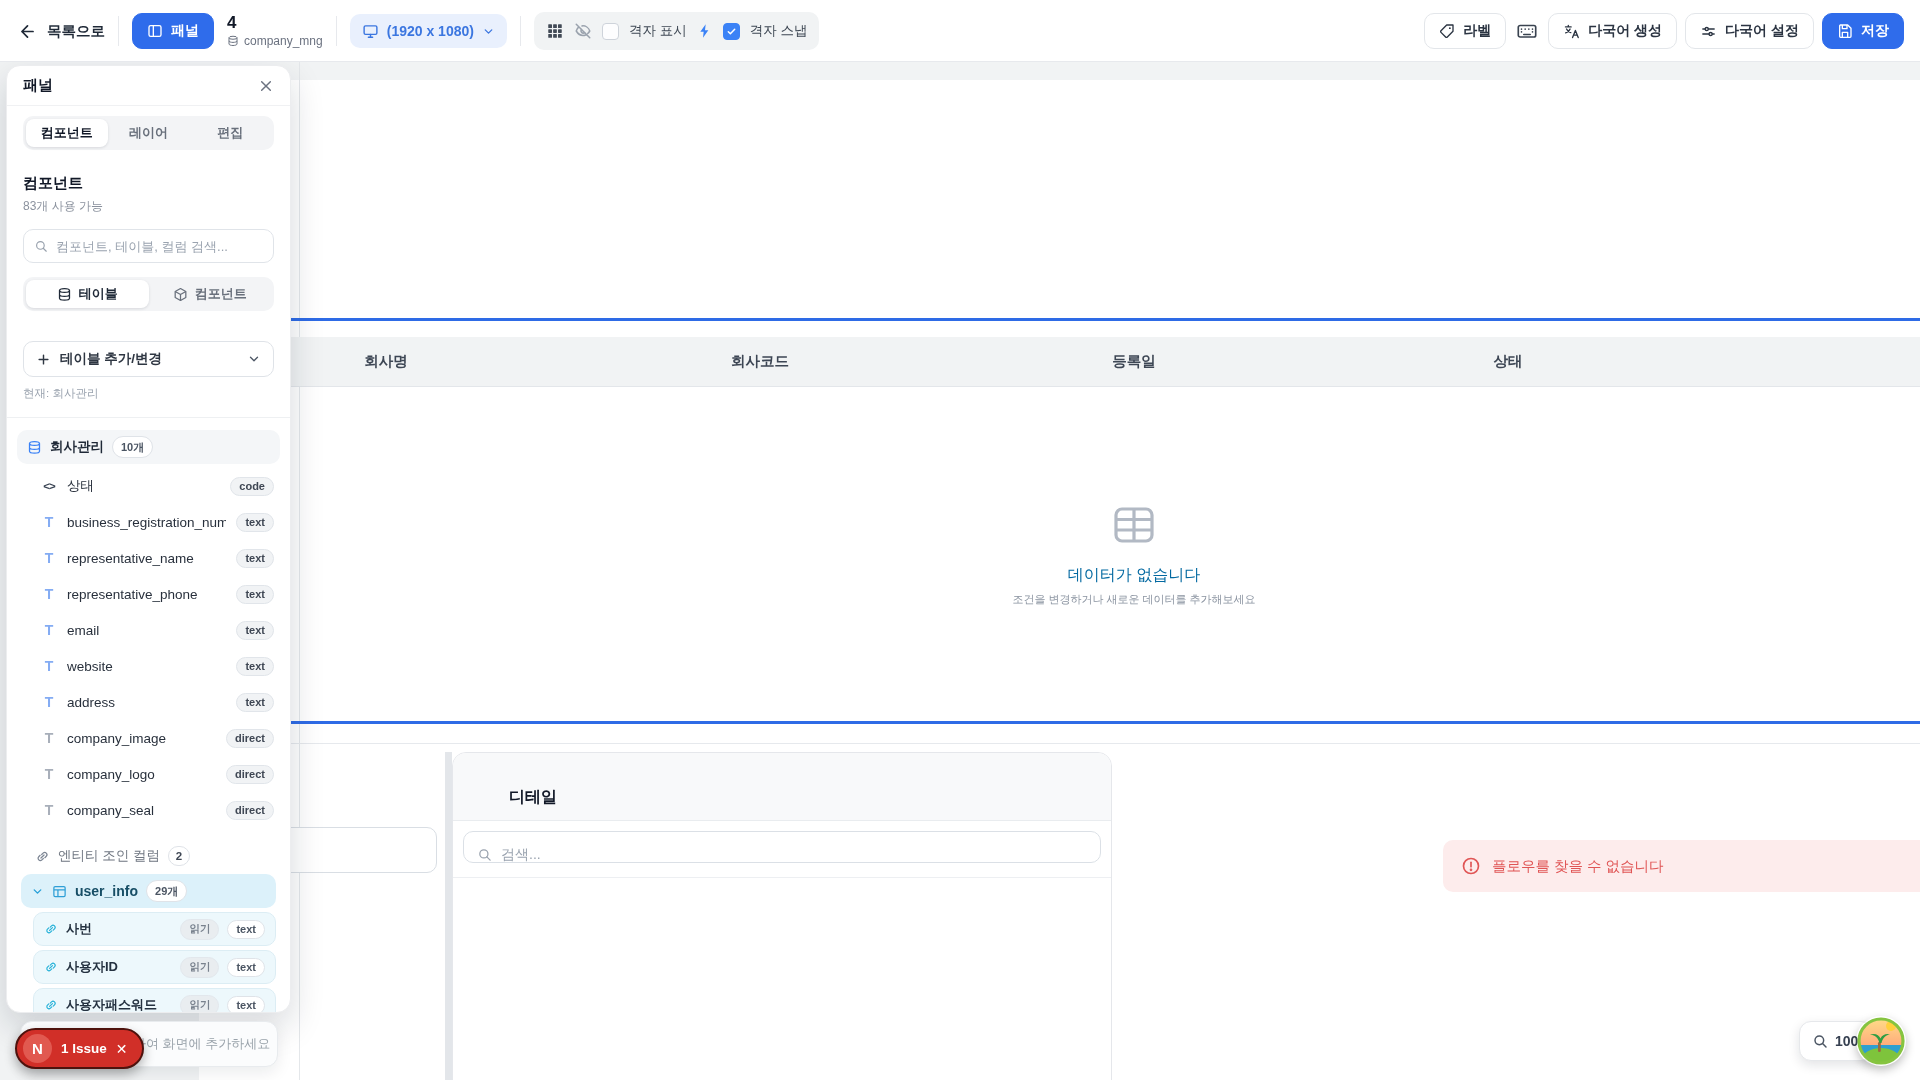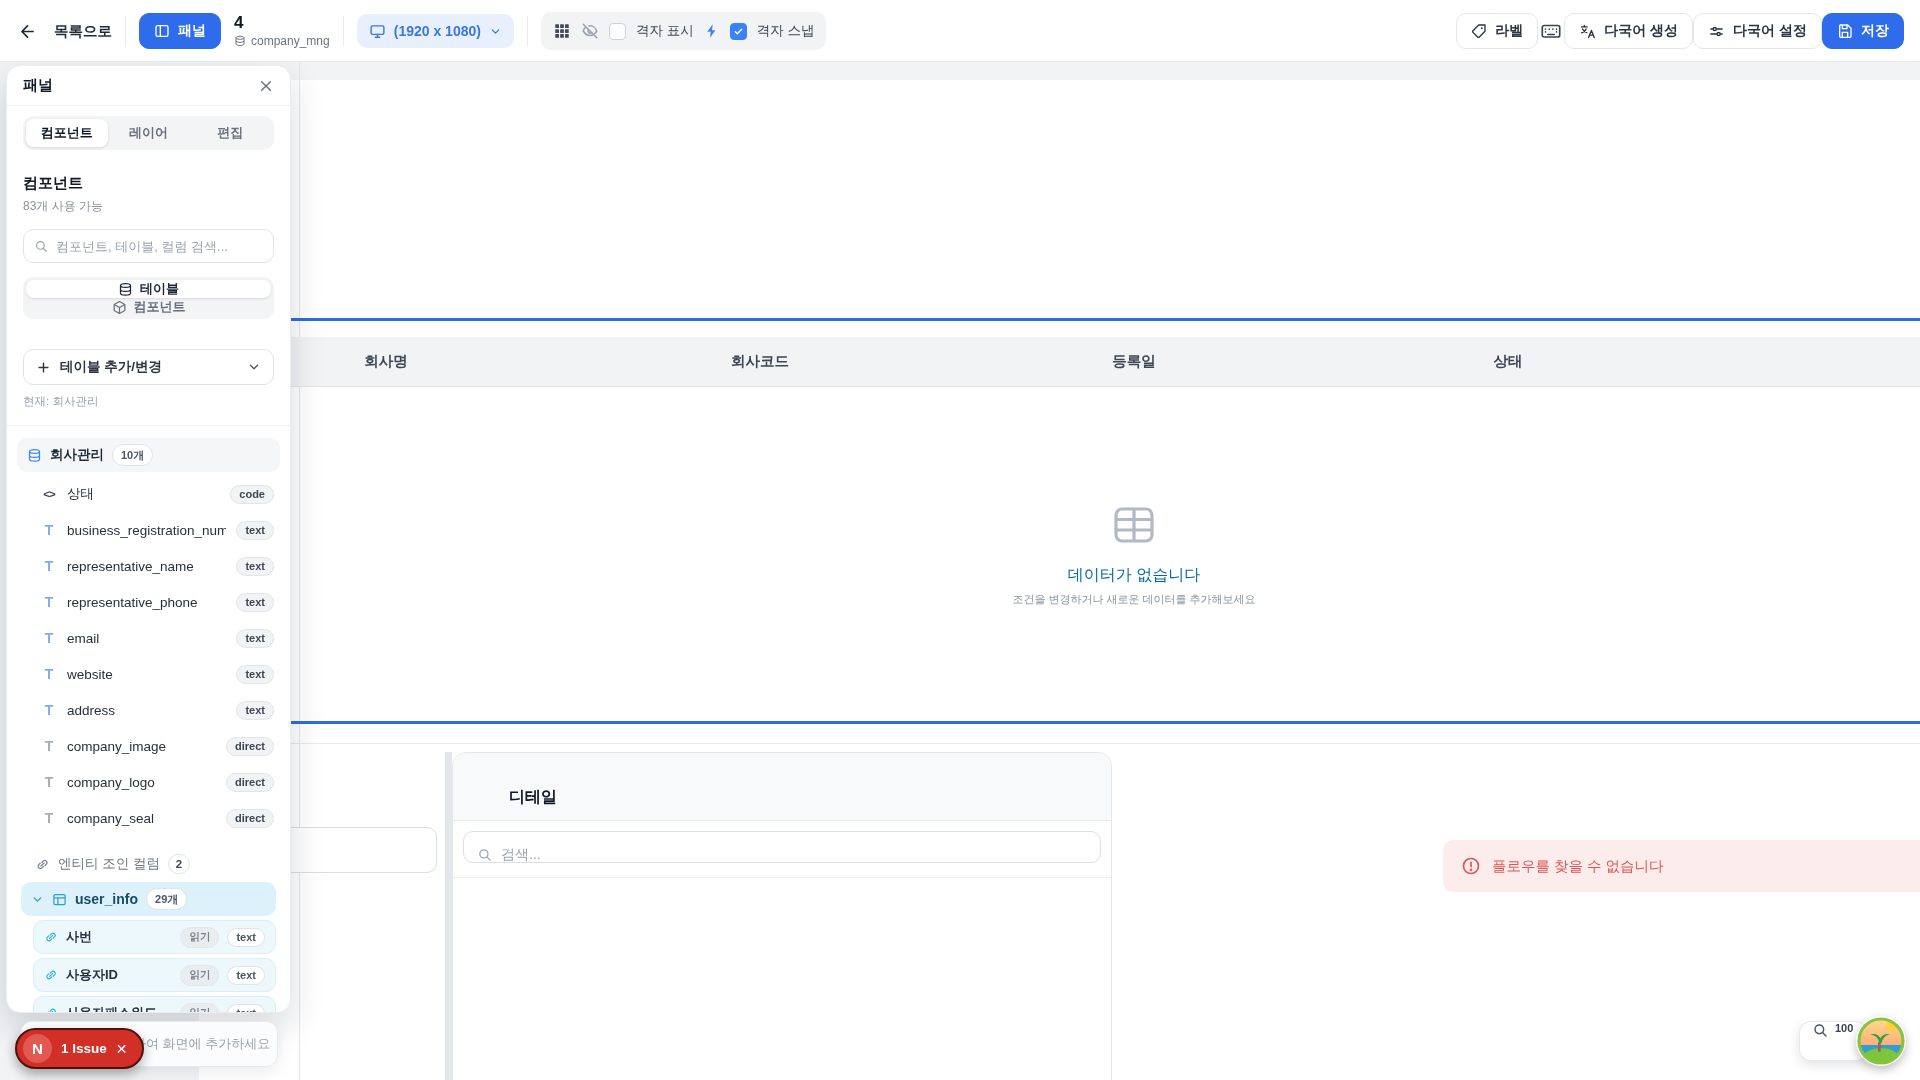--- a/index.html
+++ b/index.html
@@ -10,23 +10,23 @@
     color:#1f2937; -webkit-font-smoothing:antialiased;
   }
   svg { display:block; }
 
   
   .toolbar {
     position:absolute; left:0; top:0; width:1920px; height:62px; background:#fff;
     border-bottom:1px solid #e7e9ed; z-index:60;
   }
   .tb-left { position:absolute; left:18px; top:0; height:62px; display:flex; align-items:center; gap:13px; }
-  .tb-right { position:absolute; right:16px; top:0; height:62px; display:flex; align-items:center; gap:0; }
+  .tb-right { position:absolute; right:16px; top:0; height:62px; display:flex; align-items:center; gap:8px; }
   .tb-divider { width:1px; height:30px; background:#e7e9ed; }
-  .back-btn { display:flex; align-items:center; gap:17px; cursor:pointer; }
+  .back-btn { display:flex; align-items:center; gap:10px; cursor:pointer; }
   .back-btn span { font-size:14.5px; font-weight:700; color:#1f2937; }
   .btn { display:inline-flex; align-items:center; gap:8px; height:36px; padding:0 14px;
          border-radius:10px; font-size:14px; font-weight:700; cursor:pointer; white-space:nowrap; }
   .btn-primary { background:#2f6ceb; color:#fff; border:1px solid #2f6ceb; }
   .btn-outline { background:#fff; color:#2b3442; border:1px solid #e3e6ea; }
   .btn-ghost-icon { background:none; border:none; color:#3a4350; padding:0 2px; cursor:pointer; }
   .title-block { display:flex; flex-direction:column; justify-content:center; gap:3px; }
   .title-block .t { font-size:17px; font-weight:700; color:#111827; line-height:1; }
   .title-block .s { display:flex; align-items:center; gap:5px; font-size:12px; color:#6b7280; }
   .res-chip { display:flex; align-items:center; gap:8px; height:34px; padding:0 12px;
@@ -69,22 +69,22 @@
   .detail-search input { border:none; outline:none; flex:1; font-size:14px; font-family:inherit; color:#334; background:transparent; }
   .detail-search input::placeholder { color:#9aa3af; }
   .detail-body { margin-top:14px; border-top:1px solid #edeff2; flex:1; background:#fff; }
 
   .error-alert { position:absolute; left:1244px; top:778px; height:52px; width:580px;
                  background:#fdecec; border-radius:10px; display:flex; align-items:center; gap:11px;
                  padding:0 18px; color:#e05555; font-size:14.5px; font-weight:500; }
 
   
   .zoom-pill { position:absolute; left:1799px; top:1021px; height:40px; padding:0 14px 0 12px;
-               background:#fff; border:1px solid #e6e8eb; border-radius:12px; display:flex; 
-               gap:7px; box-shadow:0 4px 12px rgba(15,23,42,.12); z-index:20; font-size:11px; font-weight:600; color:#374151; }
+               background:#fff; border:1px solid #e6e8eb; border-radius:12px; display:flex; align-items:center;
+               gap:7px; box-shadow:0 4px 12px rgba(15,23,42,.12); z-index:20; font-size:14px; font-weight:600; color:#374151; }
   .island-badge { position:absolute; left:1856px; top:1016px; width:50px; height:50px; z-index:21;
                   border-radius:50%; box-shadow:0 4px 10px rgba(0,0,0,.25); cursor:pointer; }
 
   
   .side-panel { position:absolute; left:6px; top:65px; width:285px; height:948px; background:#fff;
                 border:1px solid #ecedef; border-radius:14px; box-shadow:0 14px 34px rgba(15,23,42,.16);
                 z-index:40; overflow:hidden; }
   .sp-head { display:flex; align-items:center; justify-content:space-between; padding:10px 16px;
              border-bottom:1px solid #f0f1f3; }
   .sp-head .t { font-size:15px; font-weight:700; color:#111827; }
@@ -92,21 +92,21 @@
   .sp-tab { flex:1; height:28px; display:flex; align-items:center; justify-content:center;
             font-size:13px; font-weight:600; color:#69707c; border-radius:8px; cursor:pointer; }
   .sp-tab.active { background:#fff; color:#111827; box-shadow:0 1px 3px rgba(15,23,42,.12); }
   .sp-section { margin:24px 16px 0; }
   .sp-section .h { font-size:15px; font-weight:700; color:#111827; }
   .sp-section .sub { margin-top:5px; font-size:12px; color:#8b929e; }
   .sp-search { margin:14px 16px 0; height:34px; border:1px solid #e0e4e9; border-radius:10px;
                display:flex; align-items:center; gap:8px; padding:0 10px; color:#98a1ad; }
   .sp-search input { border:none; outline:none; flex:1; font-size:13px; font-family:inherit; background:transparent; color:#334; }
   .sp-search input::placeholder { color:#9aa3af; }
-  .sp-toggle { margin:14px 16px 0; background:#f3f4f6; border-radius:10px; padding:3px; display:flex;flex-direction:column; }
+  .sp-toggle { margin:14px 16px 0; background:#f3f4f6; border-radius:10px; padding:3px; display:flex; }
   .sp-toggle .opt { flex:1; height:28px; display:flex; align-items:center; justify-content:center; gap:7px;
                     font-size:13px; font-weight:600; color:#69707c; border-radius:8px; cursor:pointer; }
   .sp-toggle .opt.active { background:#fff; color:#1f2937; box-shadow:0 1px 3px rgba(15,23,42,.12); }
   .sp-dropdown { margin:30px 16px 0; height:36px; border:1px solid #dfe3e8; border-radius:10px;
                  display:flex; align-items:center; gap:9px; padding:0 12px; cursor:pointer;
                  font-size:13.5px; font-weight:700; color:#2e3642; }
   .sp-dropdown .grow { flex:1; }
   .sp-current { margin:9px 16px 0; font-size:11.5px; color:#98a1ad; }
   .sp-hr { margin:16px 0 0; border:none; border-top:1px solid #eef0f2; }
   .tbl-item { margin:12px 10px 0; height:34px; background:#f4f6f8; border-radius:10px;

